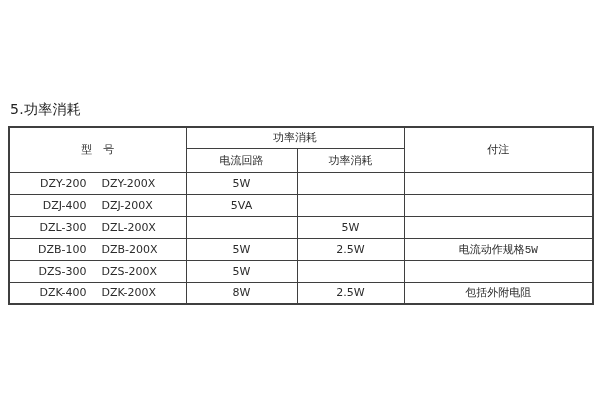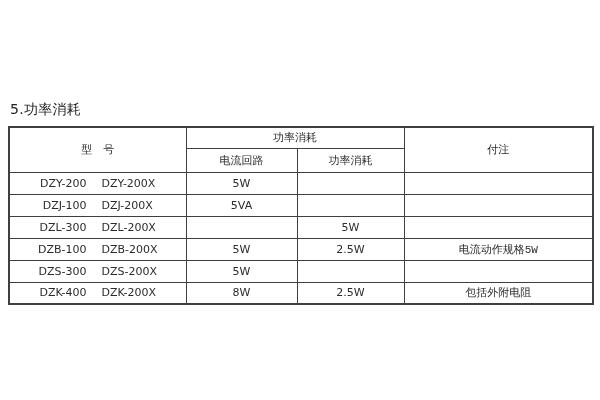--- a/index.html
+++ b/index.html
@@ -88,21 +88,21 @@
           </span>
         </td>
         <td>5W</td>
         <td></td>
         <td class="note-cell"></td>
       </tr>
 
       <tr class="data-row">
         <td>
           <span class="model-pair">
-            <span>DZJ-100</span>
+            <span>DZJ-400</span>
             <span>DZJ-200X</span>
           </span>
         </td>
         <td>5VA</td>
         <td></td>
         <td class="note-cell"></td>
       </tr>
 
       <tr class="data-row">
         <td>

